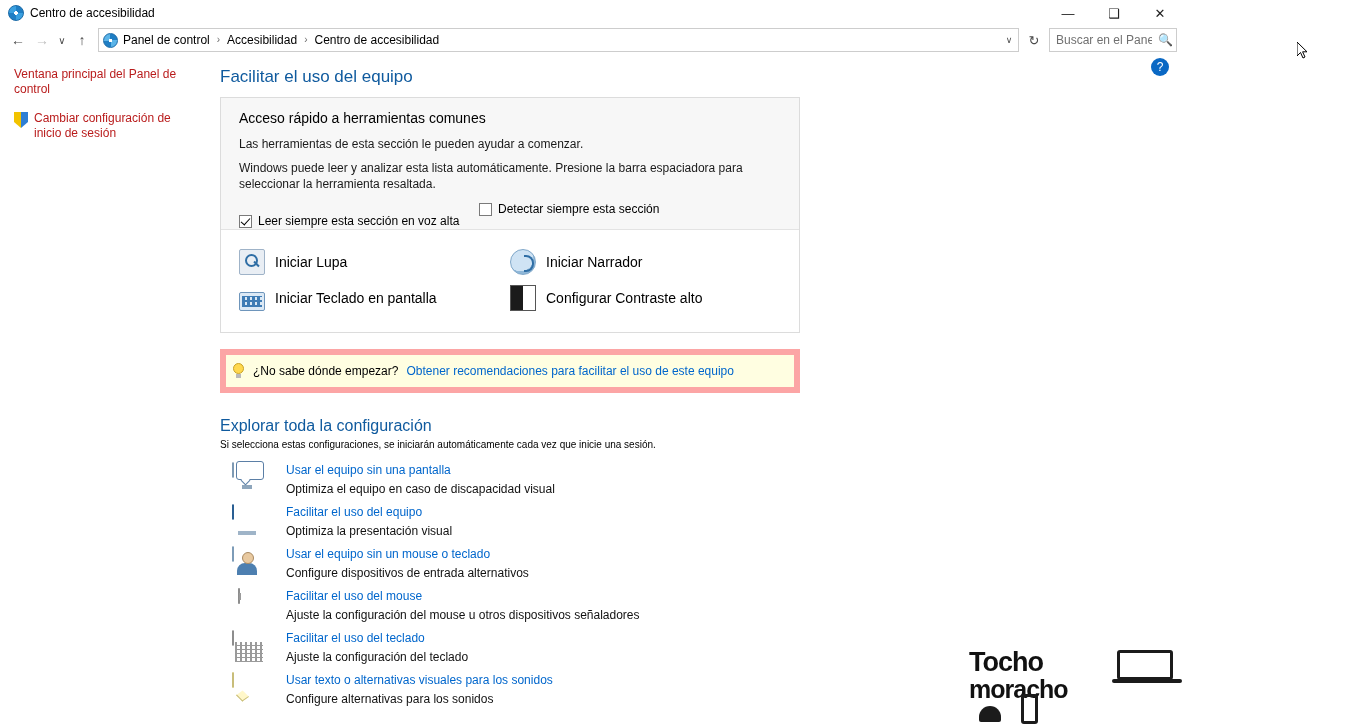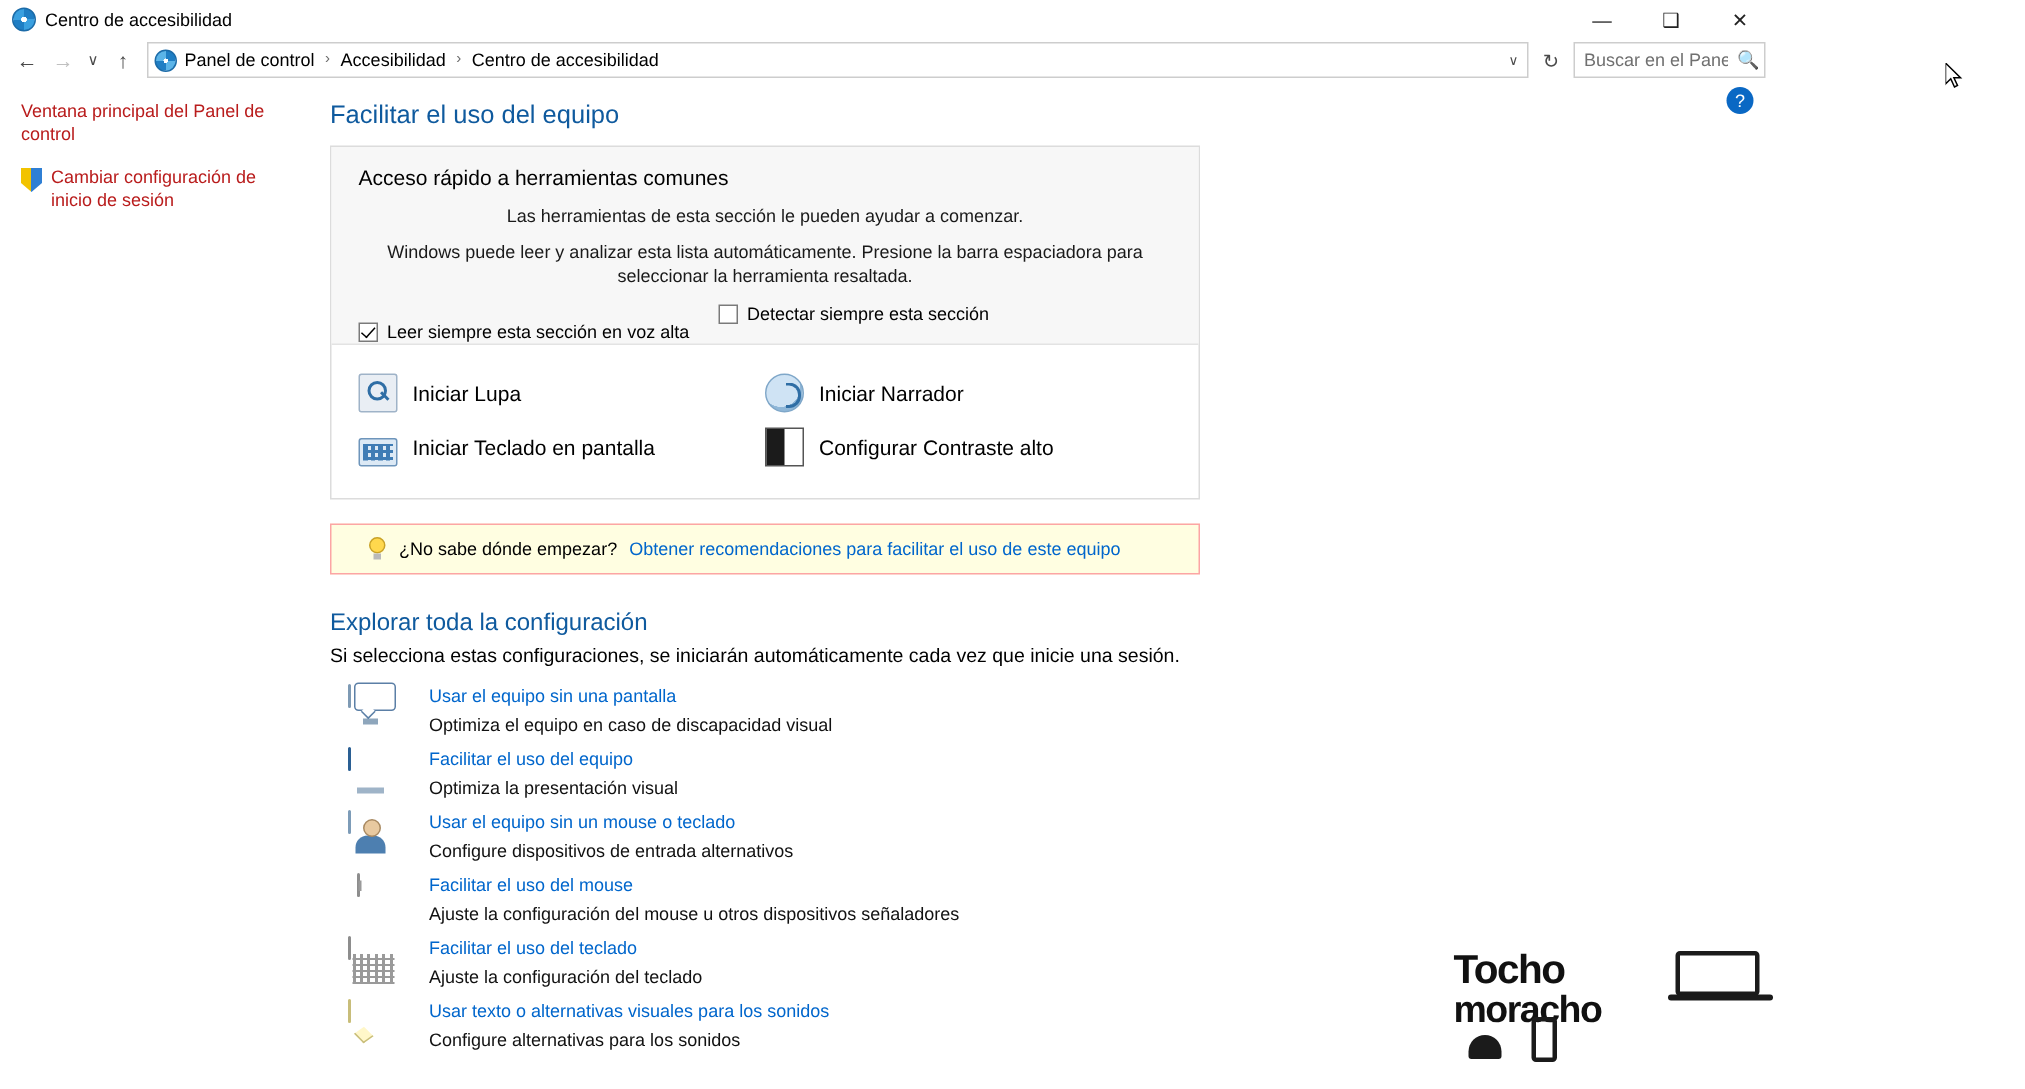--- a/index.html
+++ b/index.html
@@ -99,21 +99,21 @@
   }
 
   .main{flex:1;padding:12px 0 0 14px;box-sizing:border-box;position:relative;}
   .h1{font-size:17px;color:#0f5a9e;font-weight:400;margin:0 0 10px 0;}
 
   .panel{
     width:580px;border:1px solid #dcdcdc;background:#fff;box-sizing:border-box;
   }
   .panel .top{background:#f7f7f7;padding:12px 18px 0 18px;border-bottom:1px solid #e3e3e3;}
   .panel h2{font-size:14px;font-weight:400;margin:0 0 10px 0;color:#000;}
-  .panel p{margin:0 0 8px 0;font-size:12px;color:#1a1a1a;line-height:16px;text-align:center;}
+  .panel p{margin:0 0 8px 0;font-size:12px;color:#1a1a1a;line-height:16px;}
   .checks{display:flex;margin-top:10px;}
   .chk{display:flex;align-items:flex-start;gap:6px;font-size:12px;line-height:15px;}
   .chk:first-child{width:240px;margin-top:12px;}
   .box{
     width:13px;height:13px;border:1px solid #7a7a7a;background:#fff;flex:none;margin-top:1px;
     position:relative;box-sizing:border-box;
   }
   .box.checked::after{
     content:"";position:absolute;left:3px;top:0px;width:4px;height:8px;
     border:solid #000;border-width:0 1.6px 1.6px 0;transform:rotate(42deg);
@@ -153,37 +153,37 @@
       repeating-linear-gradient(0deg,#3f7cb5 0 2px,transparent 2px 5px);
   }
   .ic-contrast{
     background:#fff;border:1px solid #555;
   }
   .ic-contrast::after{
     content:"";position:absolute;left:0;top:0;width:50%;height:100%;background:#1b1b1b;
   }
 
   .tip{
-    width:580px;margin-top:16px;background:#fffee1;border:1px solid #fca5a5;
-    box-sizing:border-box;padding:8px 24px;display:flex;align-items:center;gap:8px;font-size:12px;
+    width:580px;margin-top:16px;background:#fffee1;border:6px solid #fca5a5;
+    box-sizing:border-box;padding:8px 6px;display:flex;align-items:center;gap:8px;font-size:12px;
   }
   .bulb{
     width:13px;height:16px;flex:none;position:relative;
   }
   .bulb::before{
     content:"";position:absolute;left:1px;top:0;width:11px;height:11px;border-radius:50%;
     background:#ffd84d;border:1px solid #c9a227;box-sizing:border-box;
   }
   .bulb::after{
     content:"";position:absolute;left:4px;top:11px;width:5px;height:4px;background:#b9b9b9;
   }
   .tip a{color:#0066cc;text-decoration:none;}
 
   .h2b{font-size:16px;color:#0f5a9e;font-weight:400;margin:24px 0 4px 0;}
-  .sub{font-size:13px;margin:0 0 10px 0;}
+  .sub{font-size:10px;margin:0 0 10px 0;}
 
   .settings{margin-top:6px;}
   .srow{display:flex;gap:20px;padding:3px 0 5px 0;align-items:flex-start;}
   .sicon{width:34px;height:34px;flex:none;position:relative;margin-left:12px;}
   .stext a{color:#0066cc;font-size:12px;text-decoration:none;cursor:pointer;}
   .stext .desc{font-size:12px;color:#111;margin-top:5px;}
 
   
   .si-monitor{
     background:linear-gradient(#dde9f4,#bcd2e6);border:1px solid #7e9ab4;border-radius:2px;
@@ -247,21 +247,21 @@
   .help{
     position:absolute;right:14px;top:3px;width:18px;height:18px;border-radius:50%;
     background:#0a68c4;color:#fff;font-size:12px;display:flex;align-items:center;justify-content:center;
     cursor:pointer;
   }
   
   .cursor{position:absolute;left:1297px;top:42px;width:12px;height:18px;pointer-events:none;}
 
   
   .watermark{
-    position:absolute;right:8px;bottom:16px;width:206px;height:78px;color:#111;
+    position:absolute;right:8px;bottom:0;width:206px;height:78px;color:#111;
   }
   .wm-top{font-size:27px;font-weight:bold;letter-spacing:-1px;line-height:28px;}
   .wm-bot{font-size:25px;font-weight:bold;letter-spacing:-1px;line-height:26px;color:#111;}
   .wm-laptop{
     position:absolute;right:2px;top:2px;width:56px;height:30px;
     border:3px solid #1b1b1b;border-radius:3px;box-sizing:border-box;
   }
   .wm-laptop::after{
     content:"";position:absolute;left:-8px;top:26px;width:70px;height:4px;background:#1b1b1b;border-radius:2px;
   }

